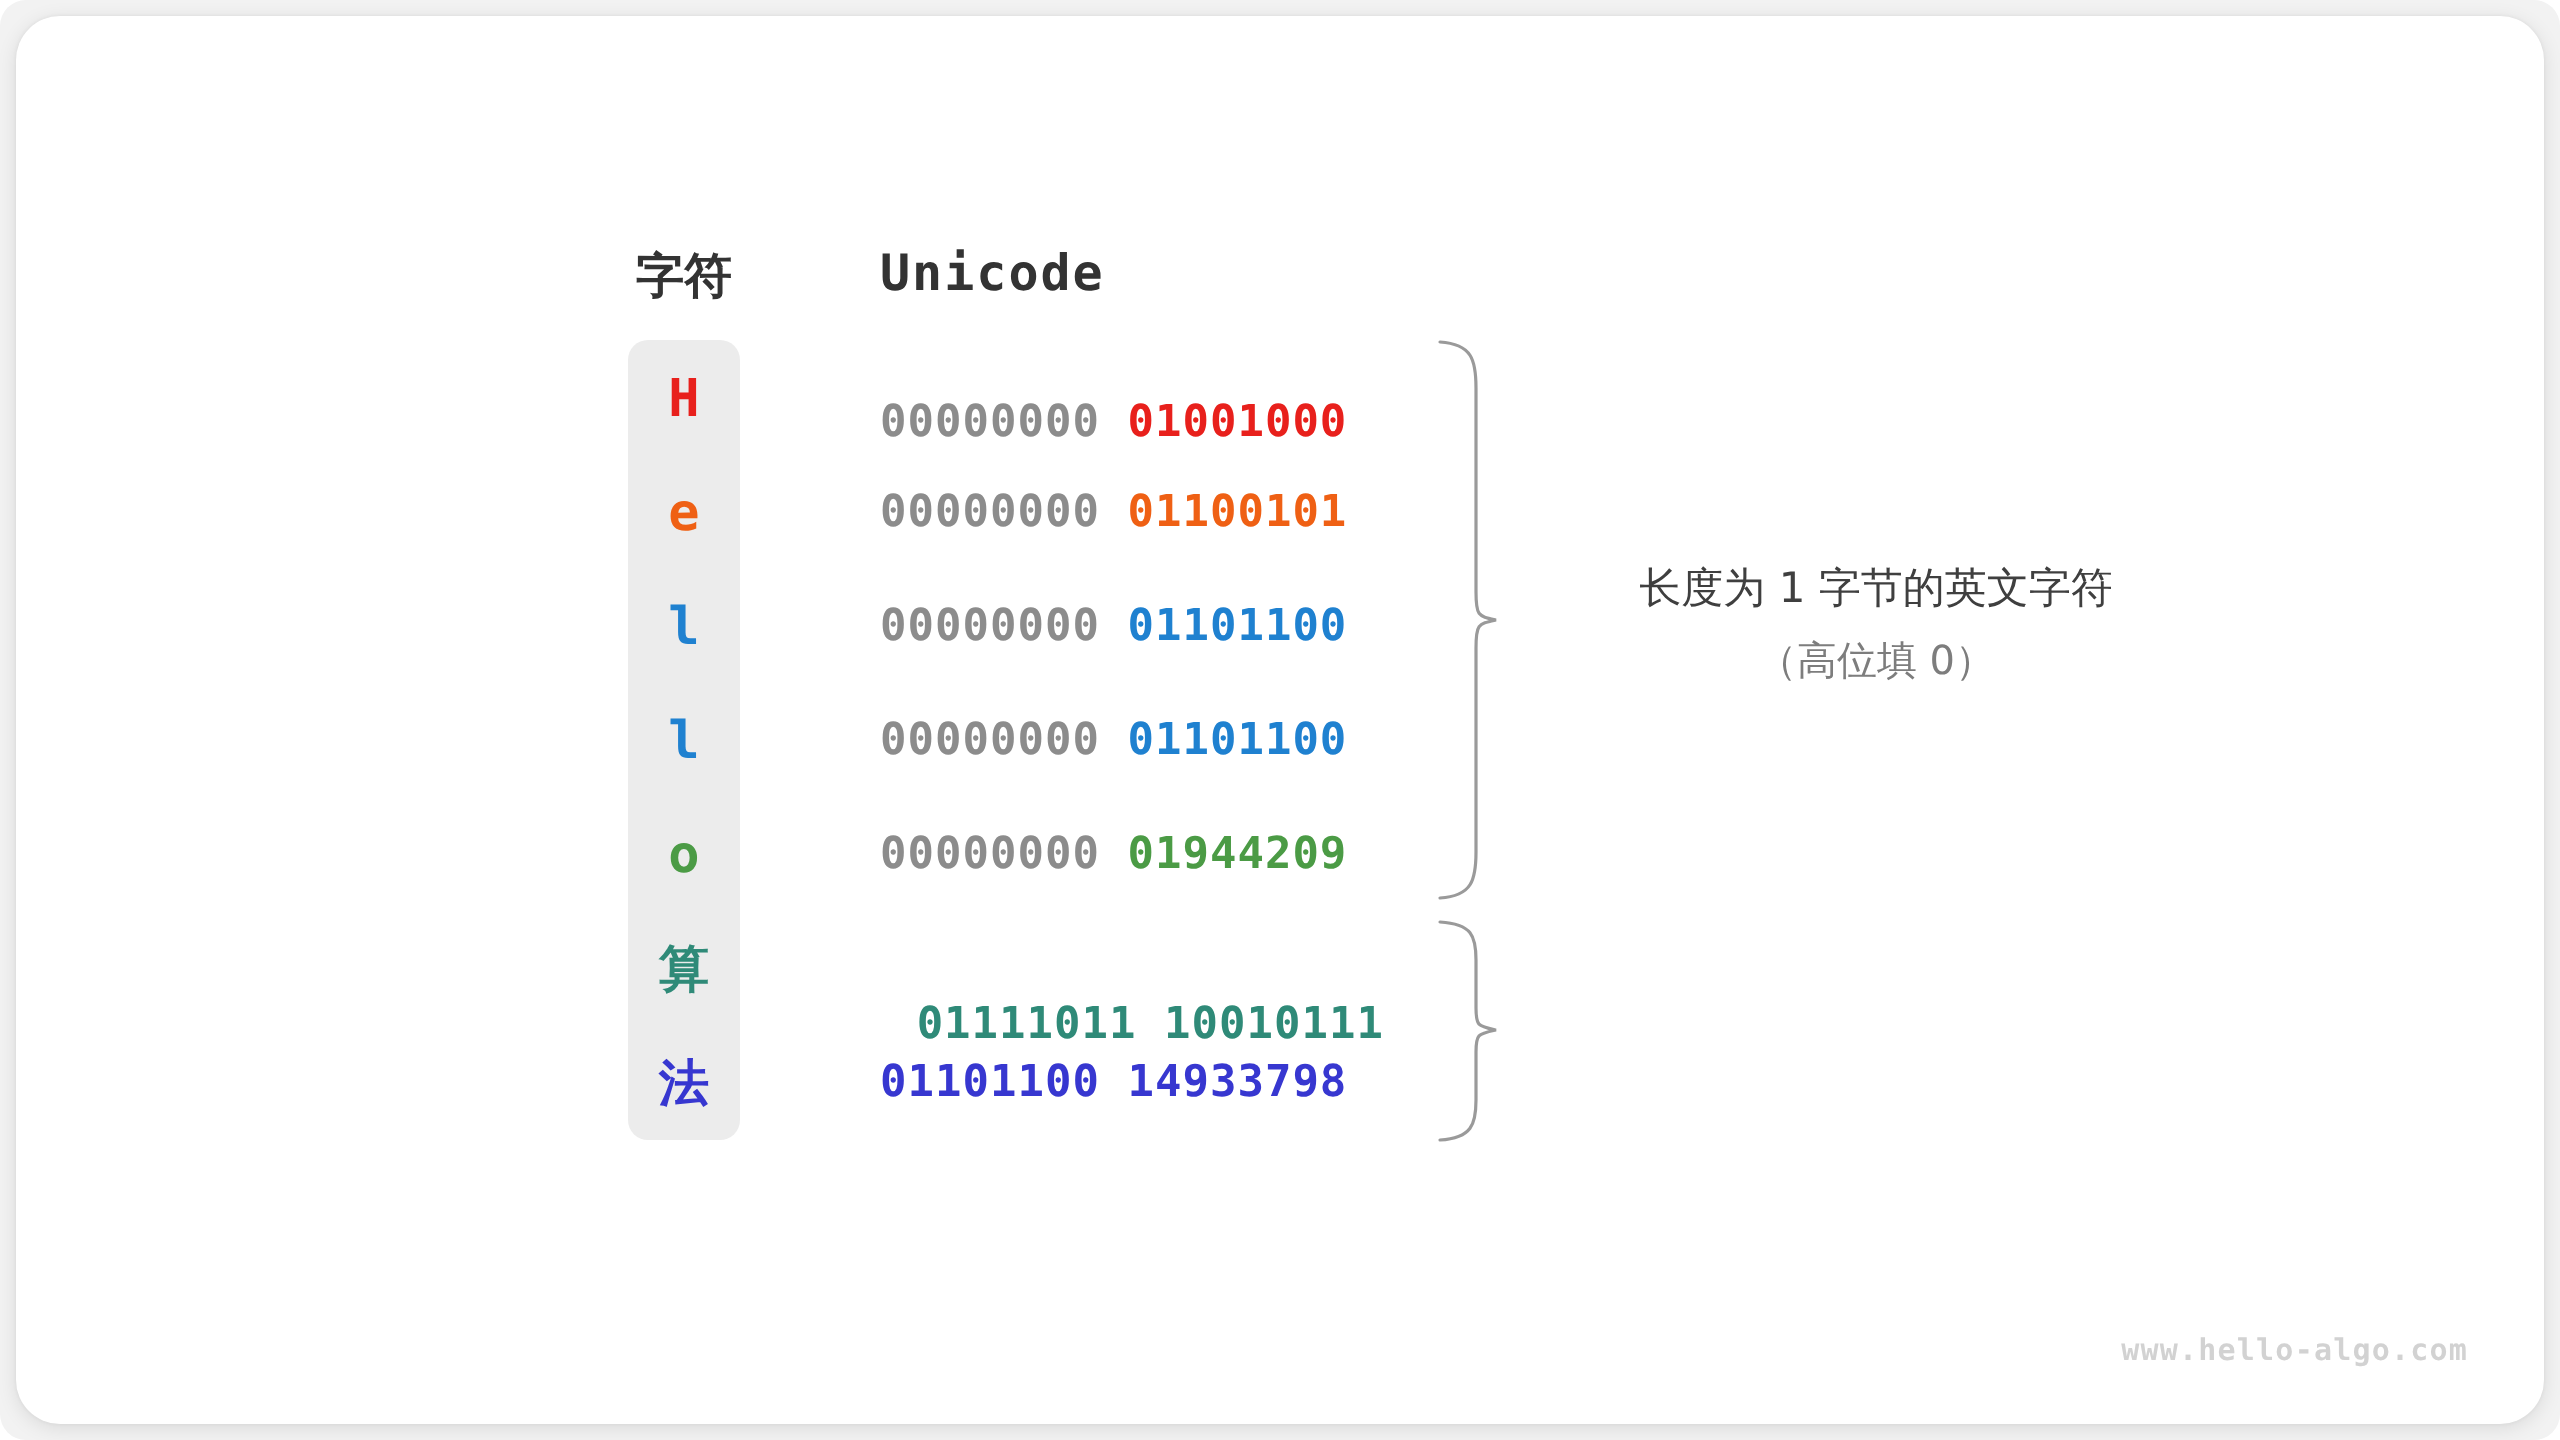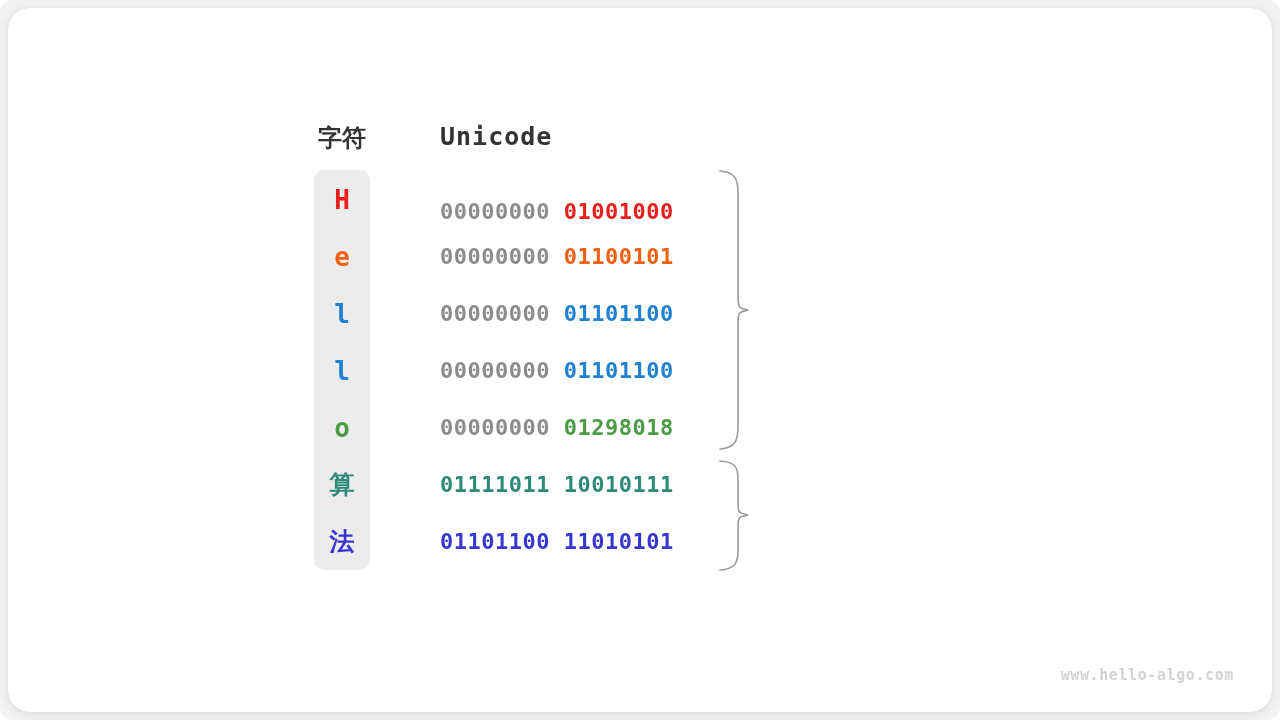--- a/index.html
+++ b/index.html
@@ -167,25 +167,25 @@
     <div id="rows-container">
         <div class="char-cell" style="top: 175px; color: rgb(232, 32, 28);">H</div>
         <div class="bin-cell" style="top: 187px;"><span class="bin-hi" style="color: rgb(140, 140, 140);">00000000</span> <span class="bin-lo" style="color: rgb(232, 32, 28);">01001000</span></div>
         <div class="char-cell" style="top: 232px; color: rgb(239, 96, 20);">e</div>
         <div class="bin-cell" style="top: 220px; margin-top: 12px;"><span class="bin-hi" style="color: rgb(140, 140, 140);">00000000</span> <span class="bin-lo" style="color: rgb(239, 96, 20);">01100101</span></div>
         <div class="char-cell" style="top: 289px; color: rgb(31, 129, 208);">l</div>
         <div class="bin-cell" style="top: 289px;"><span class="bin-hi" style="color: rgb(140, 140, 140);">00000000</span> <span class="bin-lo" style="color: rgb(31, 129, 208);">01101100</span></div>
         <div class="char-cell" style="top: 346px; color: rgb(31, 129, 208);">l</div>
         <div class="bin-cell" style="top: 346px;"><span class="bin-hi" style="color: rgb(140, 140, 140);">00000000</span> <span class="bin-lo" style="color: rgb(31, 129, 208);">01101100</span></div>
         <div class="char-cell" style="top: 403px; color: rgb(75, 155, 69);">o</div>
-        <div class="bin-cell" style="top: 403px;"><span class="bin-hi" style="color: rgb(140, 140, 140);">00000000</span> <span class="bin-lo" style="color: rgb(75, 155, 69);">01298018</span></div>
+        <div class="bin-cell" style="top: 403px;"><span class="bin-hi" style="color: rgb(140, 140, 140);">00000000</span> <span class="bin-lo" style="color: rgb(75, 155, 69);">01944209</span></div>
         <div class="char-cell cjk" style="top: 460px; color: rgb(47, 138, 120);">算</div>
-        <div class="bin-cell" style="top: 460px;"><span class="bin-hi" style="color: rgb(47, 138, 120);">01111011</span> <span class="bin-lo" style="color: rgb(47, 138, 120);">10010111</span></div>
+        <div class="bin-cell" style="top: 488px; text-align: right;"><span class="bin-hi" style="color: rgb(47, 138, 120);">01111011</span> <span class="bin-lo" style="color: rgb(47, 138, 120);">10010111</span></div>
         <div class="char-cell cjk" style="top: 517px; color: rgb(55, 55, 208);">法</div>
-        <div class="bin-cell" style="top: 517px;"><span class="bin-hi" style="color: rgb(55, 55, 208);">01101100</span> <span class="bin-lo" style="color: rgb(55, 55, 208);">11010101</span></div>
+        <div class="bin-cell" style="top: 517px;"><span class="bin-hi" style="color: rgb(55, 55, 208);">01101100</span> <span class="bin-lo" style="color: rgb(55, 55, 208);">14933798</span></div>
       </div>
 
     <svg id="braces" viewBox="0 0 70 430">
 
       <path d="M 12 13
                C 28 14, 30 22, 30 36
                L 30 138
                C 30 150, 31 150, 40 152
                C 31 154, 30 154, 30 166
                L 30 268
@@ -193,17 +193,21 @@
 
       <path d="M 12 303
                C 28 304, 30 310, 30 322
                L 30 346
                C 30 355, 31 355, 40 357
                C 31 359, 30 359, 30 368
                L 30 392
                C 30 404, 28 411, 12 412" fill="none" stroke="#9a9a9a" stroke-width="1.6" stroke-linecap="round"></path>
     </svg>
 
+    <div class="side-label" id="label-1" style="color: rgb(63, 63, 63);">
+      <span>长度为 1 字节的英文字符</span>
+      <span class="sub" style="color: rgb(125, 125, 125);">（高位填 0）</span>
+    </div>
 
     <div id="watermark" style="color: rgb(210, 210, 210); font-weight: bold;">www.hello-algo.com</div>
 
   </div>
 </div>
 
 </body></html>

